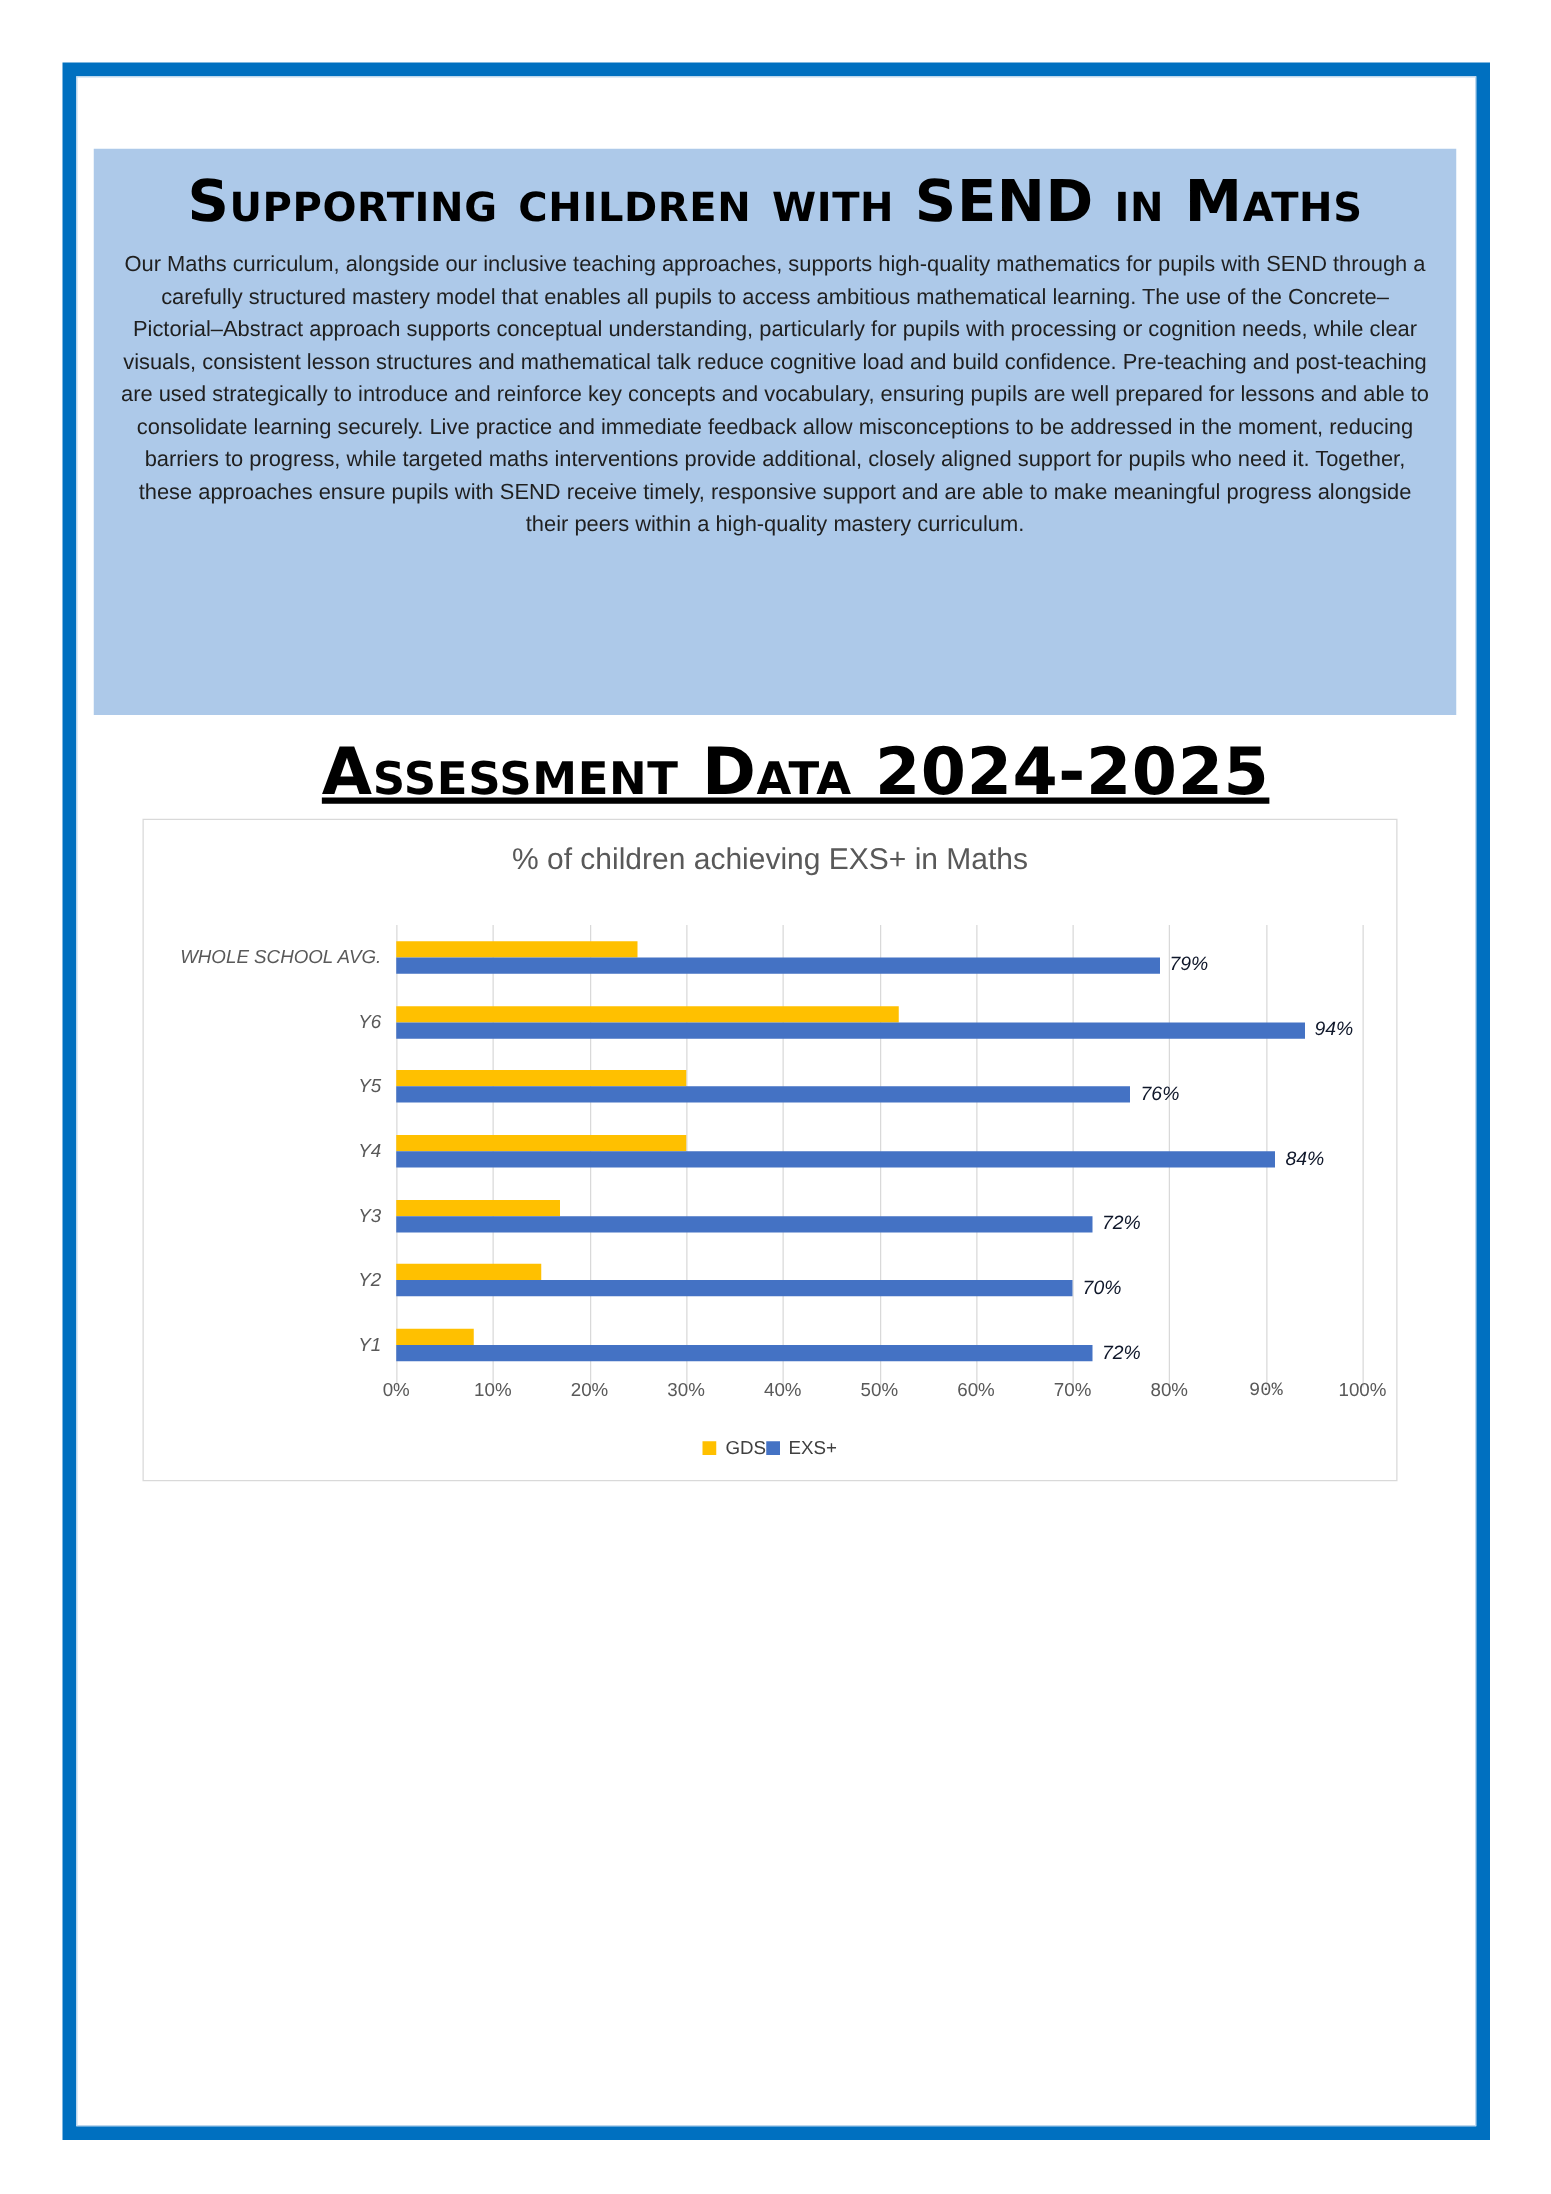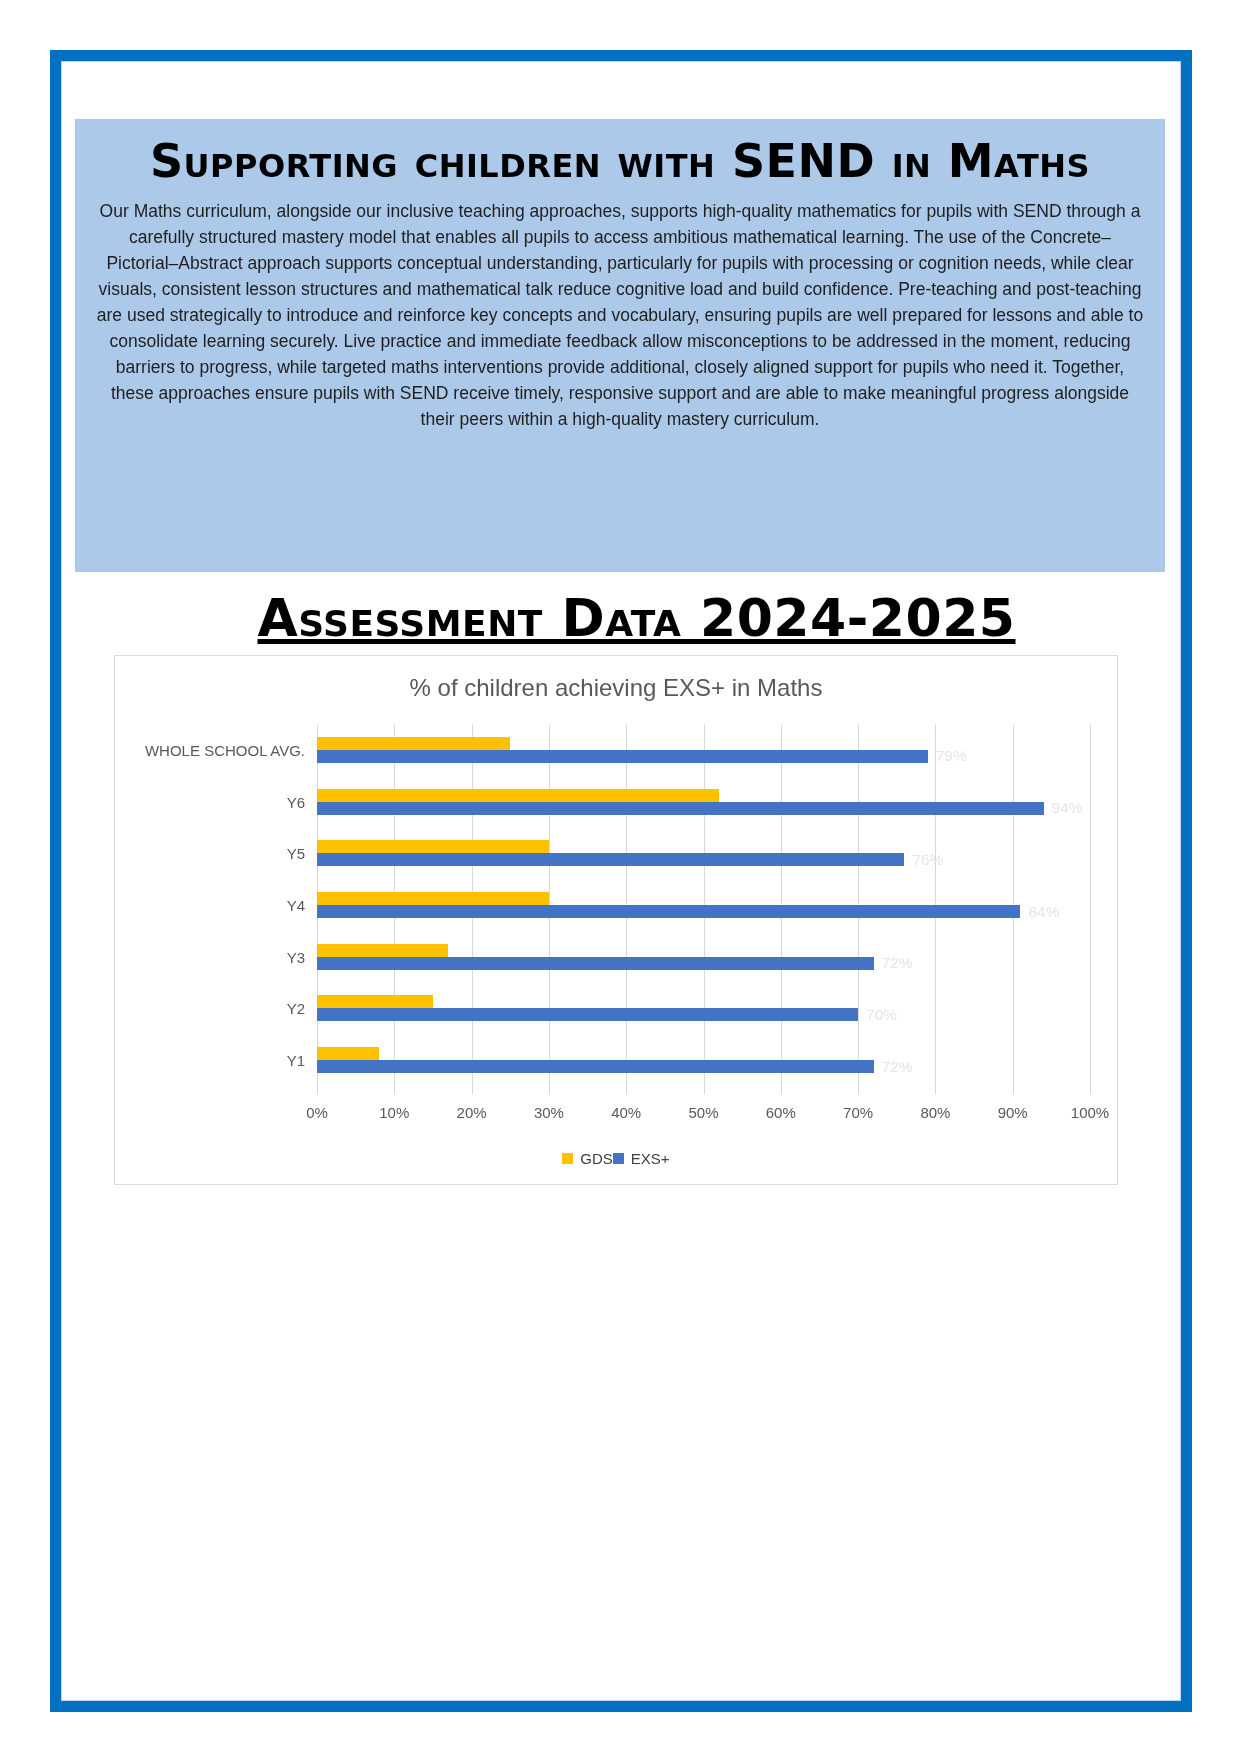--- a/index.html
+++ b/index.html
@@ -21,30 +21,30 @@
   .info-body{margin:6px 6px 0 6px;font-size:17.5px;line-height:26px;color:#1f1f1f;}
 
   .section-heading{position:absolute;left:16px;top:588px;width:100%;text-align:center;
     font-size:52px;margin:0;text-decoration:underline;}
 
   .chart{position:absolute;left:114px;top:655px;width:1004px;height:530px;
     background:#fff;border:1px solid #D9D9D9;box-sizing:border-box;}
   .chart-title{position:absolute;left:0;top:18px;width:100%;text-align:center;
     font-size:24px;color:#595959;}
 
-  .plot{position:absolute;left:202px;top:68px;width:773px;height:362px;}
+  .plot{position:absolute;left:202px;top:84px;width:773px;height:362px;font-style:italic;}
   .gl{position:absolute;top:0;bottom:-8px;width:1px;background:#D9D9D9;}
   .rows{position:absolute;inset:0;display:flex;flex-direction:column;}
   .crow{position:relative;flex:1;display:flex;flex-direction:column;justify-content:center;}
   .bar{height:13px;}
   .exs{position:relative;}
   .cat{position:absolute;right:calc(100% + 12px);top:50%;transform:translateY(-50%);
     white-space:nowrap;font-size:15px;color:#595959;}
   .vlab{position:absolute;left:calc(100% + 8px);top:50%;transform:translateY(-50%);
-    font-size:15.5px;color:#e5e5e5;white-space:nowrap;}
+    font-size:15.5px;color:#0f172a;white-space:nowrap;}
 
   .ticks{position:absolute;left:202px;top:448px;width:773px;height:20px;}
   .tick{position:absolute;transform:translateX(-50%);font-size:15px;color:#595959;white-space:nowrap;}
 
   .legend{position:absolute;left:0;top:494px;width:100%;display:flex;
     justify-content:center;align-items:center;}
   .legend-item{display:flex;align-items:center;gap:7px;font-size:15px;color:#404040;}
   .swatch{width:11px;height:11px;display:inline-block;}
 </style>
 </head>
@@ -134,21 +134,21 @@
     <div class="ticks" id="x-axis">
         <span class="tick" style="left: 0%;">0%</span>
         <span class="tick" style="left: 10%;">10%</span>
         <span class="tick" style="left: 20%;">20%</span>
         <span class="tick" style="left: 30%;">30%</span>
         <span class="tick" style="left: 40%;">40%</span>
         <span class="tick" style="left: 50%;">50%</span>
         <span class="tick" style="left: 60%;">60%</span>
         <span class="tick" style="left: 70%;">70%</span>
         <span class="tick" style="left: 80%;">80%</span>
-        <span class="tick" style="left: 90%;">90%</span>
+        <span class="tick" style="left: 90%; font-family: Liberation Mono, monospace;">90%</span>
         <span class="tick" style="left: 100%;">100%</span>
       </div>
 
     <div class="legend">
       <span class="legend-item">
         <span class="swatch" style="background: rgb(255, 192, 0);"></span>
         <span>GDS</span>
       </span>
       <span class="legend-item">
         <span class="swatch" style="background: rgb(68, 114, 196);"></span>

